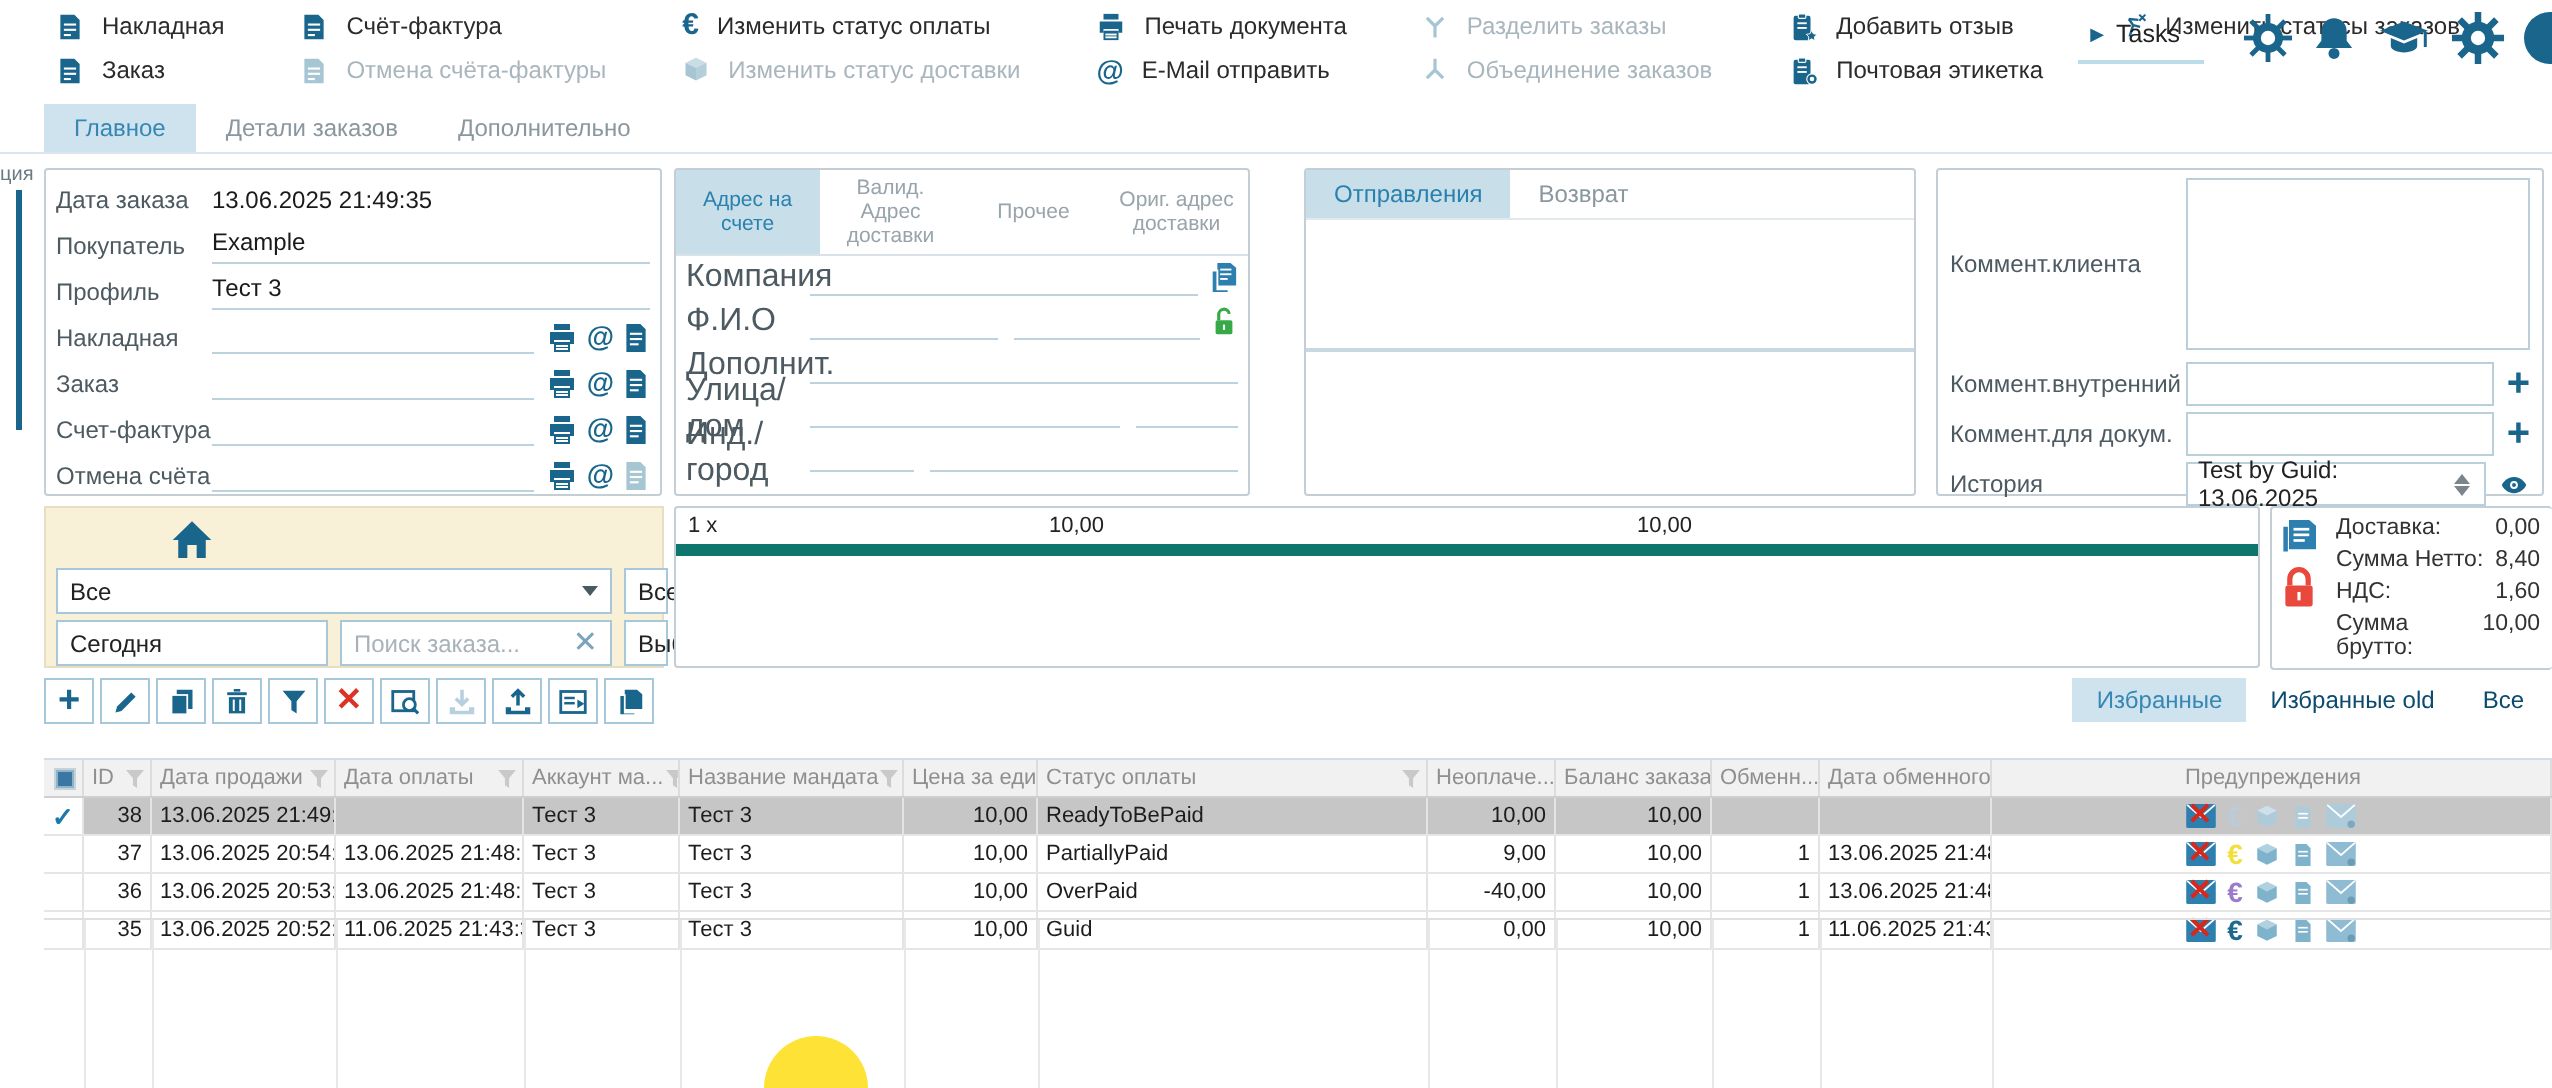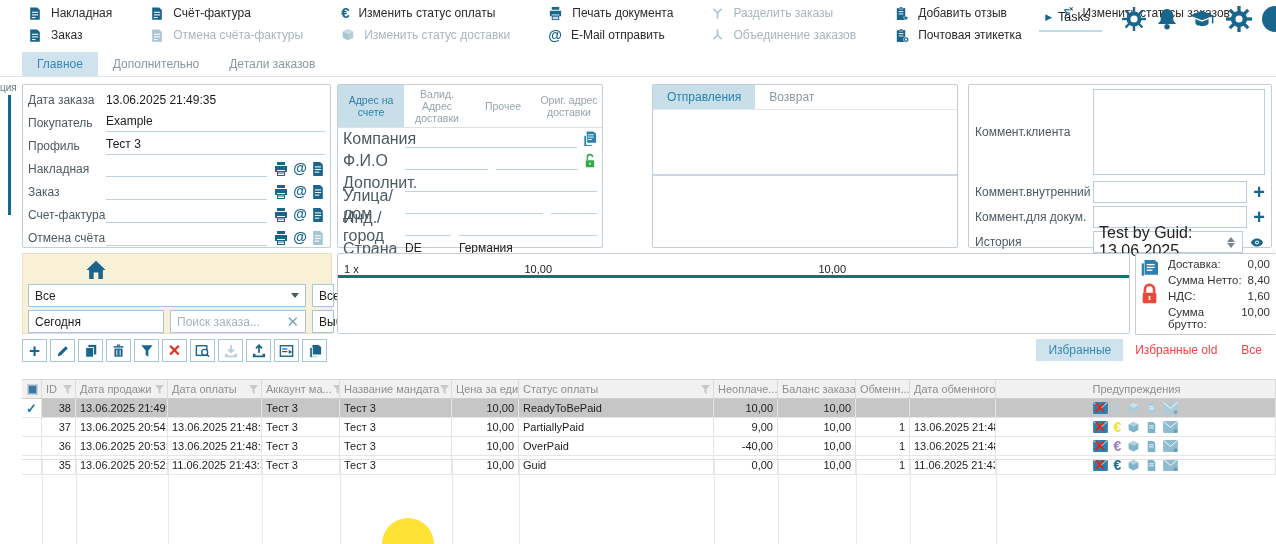--- a/index.html
+++ b/index.html
@@ -77,21 +77,21 @@
   
   .tot-row{display:flex;justify-content:space-between;font-size:11.5px;color:#333;padding:2px 4px}
 
   
   .grid-toolbar{position:absolute;left:22px;top:339px;display:flex;gap:3px}
   .gbtn{width:25px;height:23px;background:#fff;border:1px solid #a6c8da;display:flex;align-items:center;justify-content:center;cursor:pointer;color:#19658c}
   .gbtn.disabled{color:#b6d0dd}
   .gbtn .red{color:#dd3327;font-size:16px;font-weight:bold;line-height:1}
   .gbtn .plus{font-size:19px;font-weight:bold;line-height:1}
   .view-tabs{position:absolute;right:2px;top:339px;display:flex;font-size:12px}
-  .vtab{padding:4px 12px;color:#ef4444;cursor:pointer}
+  .vtab{padding:4px 12px;color:#0c4a6e;cursor:pointer}
   .vtab.active{background:#cfe3ee;color:#3787b5}
 
   
   .table{position:absolute;left:22px;top:379px;width:1254px;height:181px}
   .thead{display:flex;height:20px;background:#f1f1f1;border-top:1px solid #d5dde2;border-bottom:1px solid #cfcfcf;color:#8f8f8f}
   .th{display:flex;align-items:center;justify-content:space-between;padding:0 2px 0 4px;border-right:1px solid #dcdcdc;overflow:hidden;white-space:nowrap}
   .th .fun{color:#c9c9c9;flex:none}
   .trow{display:flex;height:19px;border-bottom:1px solid #e6e6e6;background:#fff;cursor:pointer}
   .trow.selected{background:#c6c6c6}
   .td{display:flex;align-items:center;padding:0 4px;border-right:1px solid #e4e4e4;overflow:hidden;white-space:nowrap;font-size:11px;color:#1d1d1d}
@@ -291,22 +291,22 @@
           </g>
           <circle cx="8" cy="8" r="2.2" fill="#fff"></circle>
         </svg>
       </span>
     <span class="tb-circle-cut"></span>
   </div>
 </div>
 
 <div class="tabbar">
   <div class="tab active">Главное</div>
+  <div class="tab">Детали заказов</div>
   <div class="tab">Дополнительно</div>
-  <div class="tab">Детали заказов</div>
 </div>
 <div class="tabline"></div>
 
 <span class="side-frag">ция</span>
 <div class="side-bar"></div>
 
 <div class="panel" style="left:22px;top:84px;width:309px;height:164px;padding-top:3px">
   <div class="frow">
     <span class="flabel">Дата заказа</span>
     <span class="fvalue">13.06.2025 21:49:35</span>
@@ -439,21 +439,21 @@
       <input placeholder="Поиск заказа..." style="">
       <span class="clear-x">✕</span>
     </div>
     <div class="ctrl">
       <span class="grow">Выбрать</span>
       <span class="dd-arrow"></span>
     </div>
   </div>
 </div>
 
-<div class="panel" style="left:337px;top:84px;width:266px;height:164px">
+<div class="panel" style="left:337px;top:84px;width:288px;height:164px">
   <div class="addr-tabs">
     <div class="addr-tab active">Адрес на счете</div>
     <div class="addr-tab">Валид. Адрес доставки</div>
     <div class="addr-tab">Прочее</div>
     <div class="addr-tab">Ориг. адрес доставки</div>
   </div>
   <div class="addr-row">
     <span class="addr-label">Компания</span>
     <span class="uline"></span>
     <span class="ic" style="color:#2c7fae;margin-left:5px">
@@ -485,25 +485,20 @@
   <div class="addr-row">
     <span class="addr-label">Улица/дом</span>
     <span class="uline" style="flex:3"></span>
     <span class="uline" style="flex:1;margin-left:8px"></span>
   </div>
   <div class="addr-row">
     <span class="addr-label">Инд./город</span>
     <span class="uline" style="flex:1"></span>
     <span class="uline" style="flex:3;margin-left:8px"></span>
   </div>
-  <div class="addr-row">
-    <span class="addr-label">Страна</span>
-    <span class="uline" style="flex:1;height:17px;font-size:12px">DE</span>
-    <span class="uline" style="flex:3;margin-left:8px;height:17px;font-size:12px">Германия</span>
-  </div>
 </div>
 
 <div class="panel" style="left:652px;top:84px;width:306px;height:164px">
   <div class="sub-tabs">
     <div class="sub-tab active">Отправления</div>
     <div class="sub-tab">Возврат</div>
   </div>
   <div style="height:64px"></div>
   <div style="border-top:2px solid #c7d8e2"></div>
 </div>
@@ -518,39 +513,39 @@
     <div class="box-input" style="flex:1"></div>
     <span class="plus-btn">+</span>
   </div>
   <div style="display:flex;align-items:center;margin-top:3px;gap:6px">
     <span class="cmt-label" style="width:112px">Коммент.для докум.</span>
     <div class="box-input" style="flex:1"></div>
     <span class="plus-btn">+</span>
   </div>
   <div style="display:flex;align-items:center;margin-top:3px;gap:6px">
     <span class="cmt-label" style="width:112px">История</span>
-    <div class="box-input" style="flex:1;font-size:16px">
+    <div class="box-input" style="flex:1;font-size:12px">
       <span style="flex:1">Test by Guid: 13.06.2025</span>
       <span class="spin">
           <i class="up"></i>
           <i class="dn"></i>
         </span>
     </div>
     <span class="ic" style="color:#19658c">
         <svg width="16" height="13" viewBox="0 0 16 16">
           <path fill="currentColor" d="M8 3C4 3 1.3 6 .5 8c.8 2 3.5 5 7.5 5s6.7-3 7.5-5C14.7 6 12 3 8 3z"></path>
           <circle cx="8" cy="8" r="2.4" fill="#fff"></circle>
           <circle cx="8" cy="8" r="1.2" fill="currentColor"></circle>
         </svg>
       </span>
   </div>
 </div>
 
 <div class="panel" style="left:337px;top:253px;width:793px;height:81px">
-  <div style="display:flex;align-items:flex-end;height:24px;padding:0 6px;border-bottom:3px solid #0f766e">
+  <div style="display:flex;align-items:center;height:24px;padding:0 6px;border-bottom:6px solid #0f766e">
     <span style="width:88px">1 x</span>
     <span style="width:240px;text-align:right;padding-right:120px">10,00</span>
     <span style="width:180px;text-align:right;padding-right:6px">10,00</span>
   </div>
 </div>
 
 <div class="panel" style="left:1135px;top:253px;width:141px;height:82px;border-right:none;padding:2px 2px 2px 28px">
   <span class="abs ic" style="left:4px;top:6px;color:#2c7fae">
       <svg width="18" height="18" viewBox="0 0 16 16">
         <path fill="currentColor" d="M4 0h9l3 2.5V13H4z"></path>

